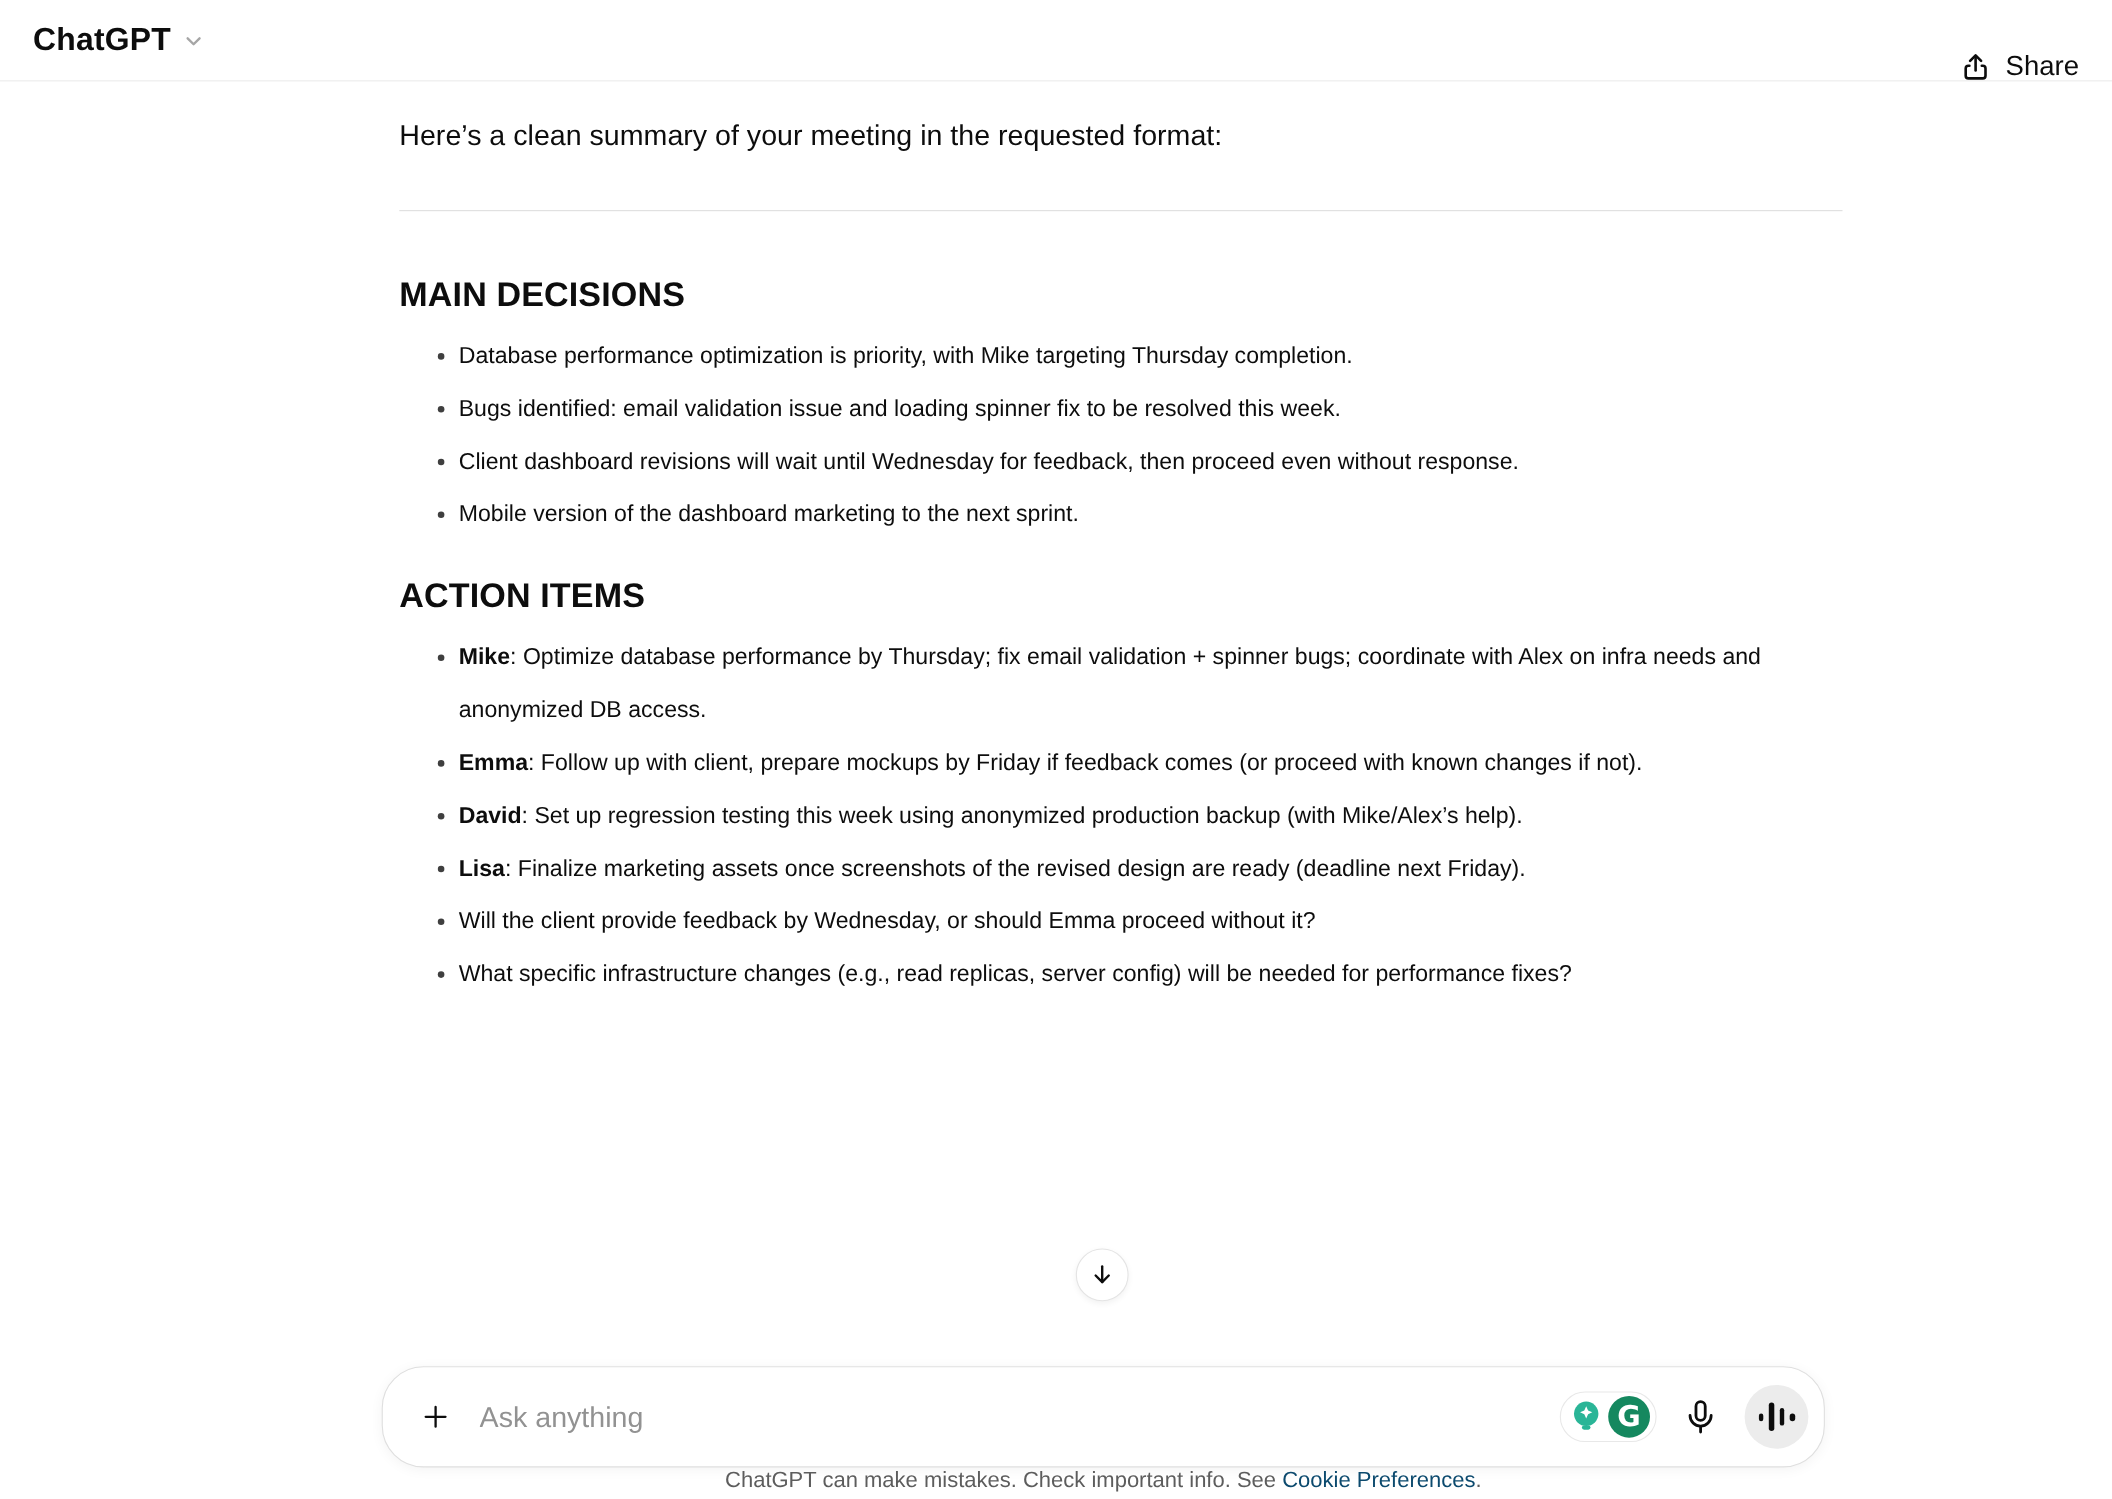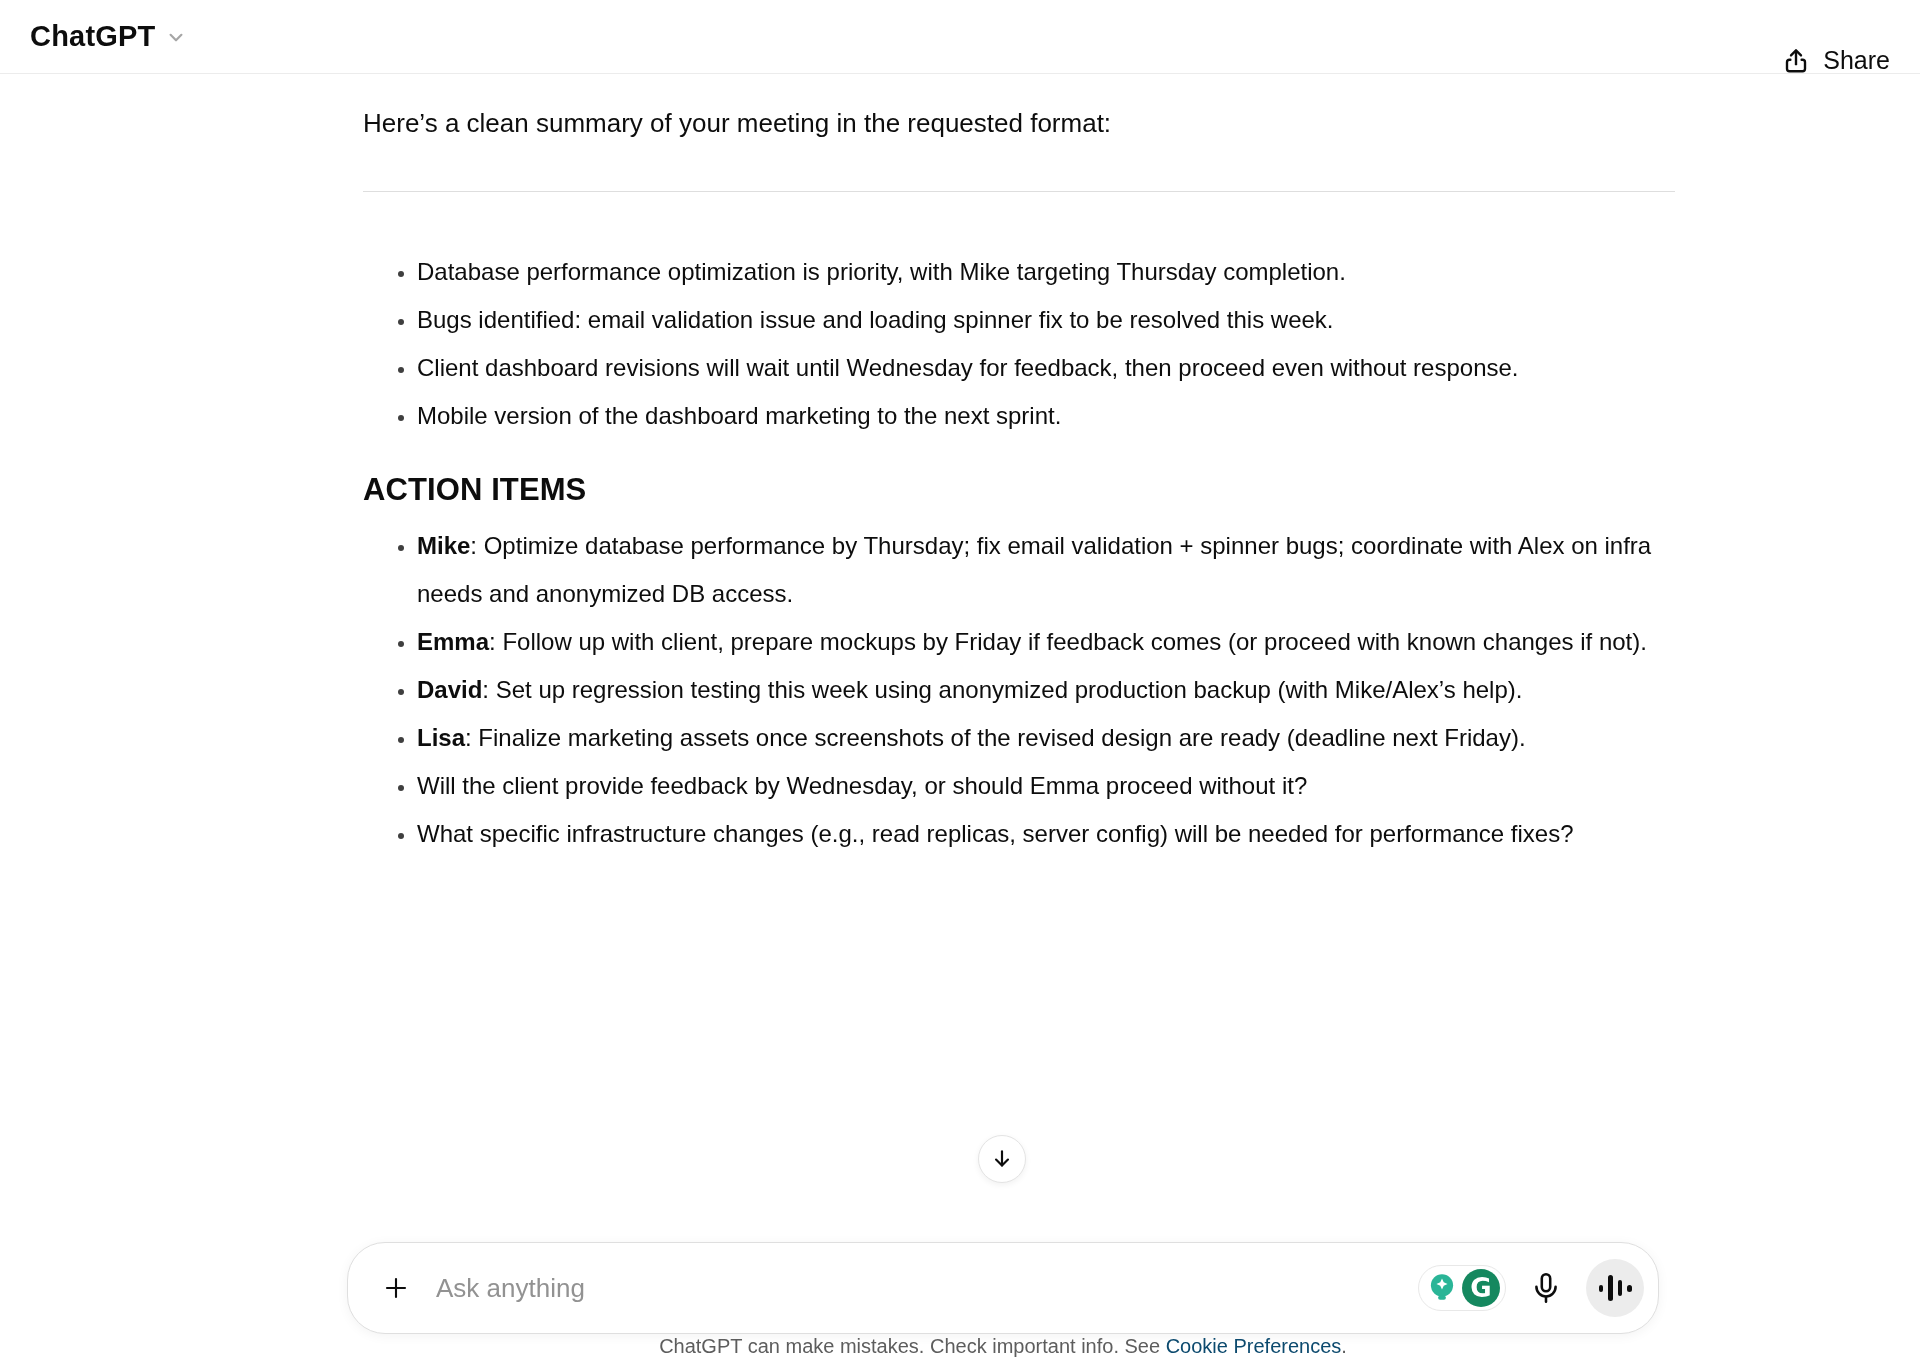--- a/index.html
+++ b/index.html
@@ -14,21 +14,21 @@
   .model-selector .name { font-size:29px; font-weight:600; letter-spacing:.2px; }
   .share-btn { display:flex; align-items:center; gap:12px; background:none; border:none;
     font-family:inherit; font-size:25px; font-weight:500; color:#0d0d0d; cursor:pointer;margin-top:48px; }
 
   
   .column { position:absolute; left:363px; top:74px; width:1312px; }
   .intro { margin-top:25px; font-size:26px; line-height:48px; }
   hr.divider { border:none; border-top:1.5px solid #dedede; margin:44px 0 56px; }
   .sections h3 { font-size:31px; line-height:40px; font-weight:700; margin:30px 0 12px; letter-spacing:.1px; }
   .sections ul { margin:0; padding-left:54px; }
-  .sections li { font-size:24px; line-height:48px; }
+  .sections li { font-size:21px; line-height:48px; }
   .sections li::marker { color:#3f3f3f; font-size:21px; }
   .sections strong { font-weight:700; }
 
   
   .scroll-btn { position:absolute; left:978px; top:1135px; width:48px; height:48px;
     border-radius:50%; background:#fff; border:1px solid #e4e4e4;
     box-shadow:0 2px 6px rgba(0,0,0,.06); display:flex; align-items:center;
     justify-content:center; cursor:pointer; z-index:30; }
 
   
@@ -84,20 +84,21 @@
       </svg>
     </span>
     <span>Share</span>
   </button>
 </header>
 
 <main class="column">
   <p class="intro">Here’s a clean summary of your meeting in the requested format:</p>
   <hr class="divider">
   <div class="sections" id="sections">
+      <h3>MAIN DECISIONS</h3>
       <ul>
         <li>Database performance optimization is priority, with Mike targeting Thursday completion.</li>
         <li>Bugs identified: email validation issue and loading spinner fix to be resolved this week.</li>
         <li>Client dashboard revisions will wait until Wednesday for feedback, then proceed even without response.</li>
         <li>Mobile version of the dashboard marketing to the next sprint.</li>
       </ul>
       <h3>ACTION ITEMS</h3>
       <ul>
         <li><strong>Mike</strong>: Optimize database performance by Thursday; fix email validation + spinner bugs; coordinate with Alex on infra needs and anonymized DB access.</li>
         <li><strong>Emma</strong>: Follow up with client, prepare mockups by Friday if feedback comes (or proceed with known changes if not).</li>

